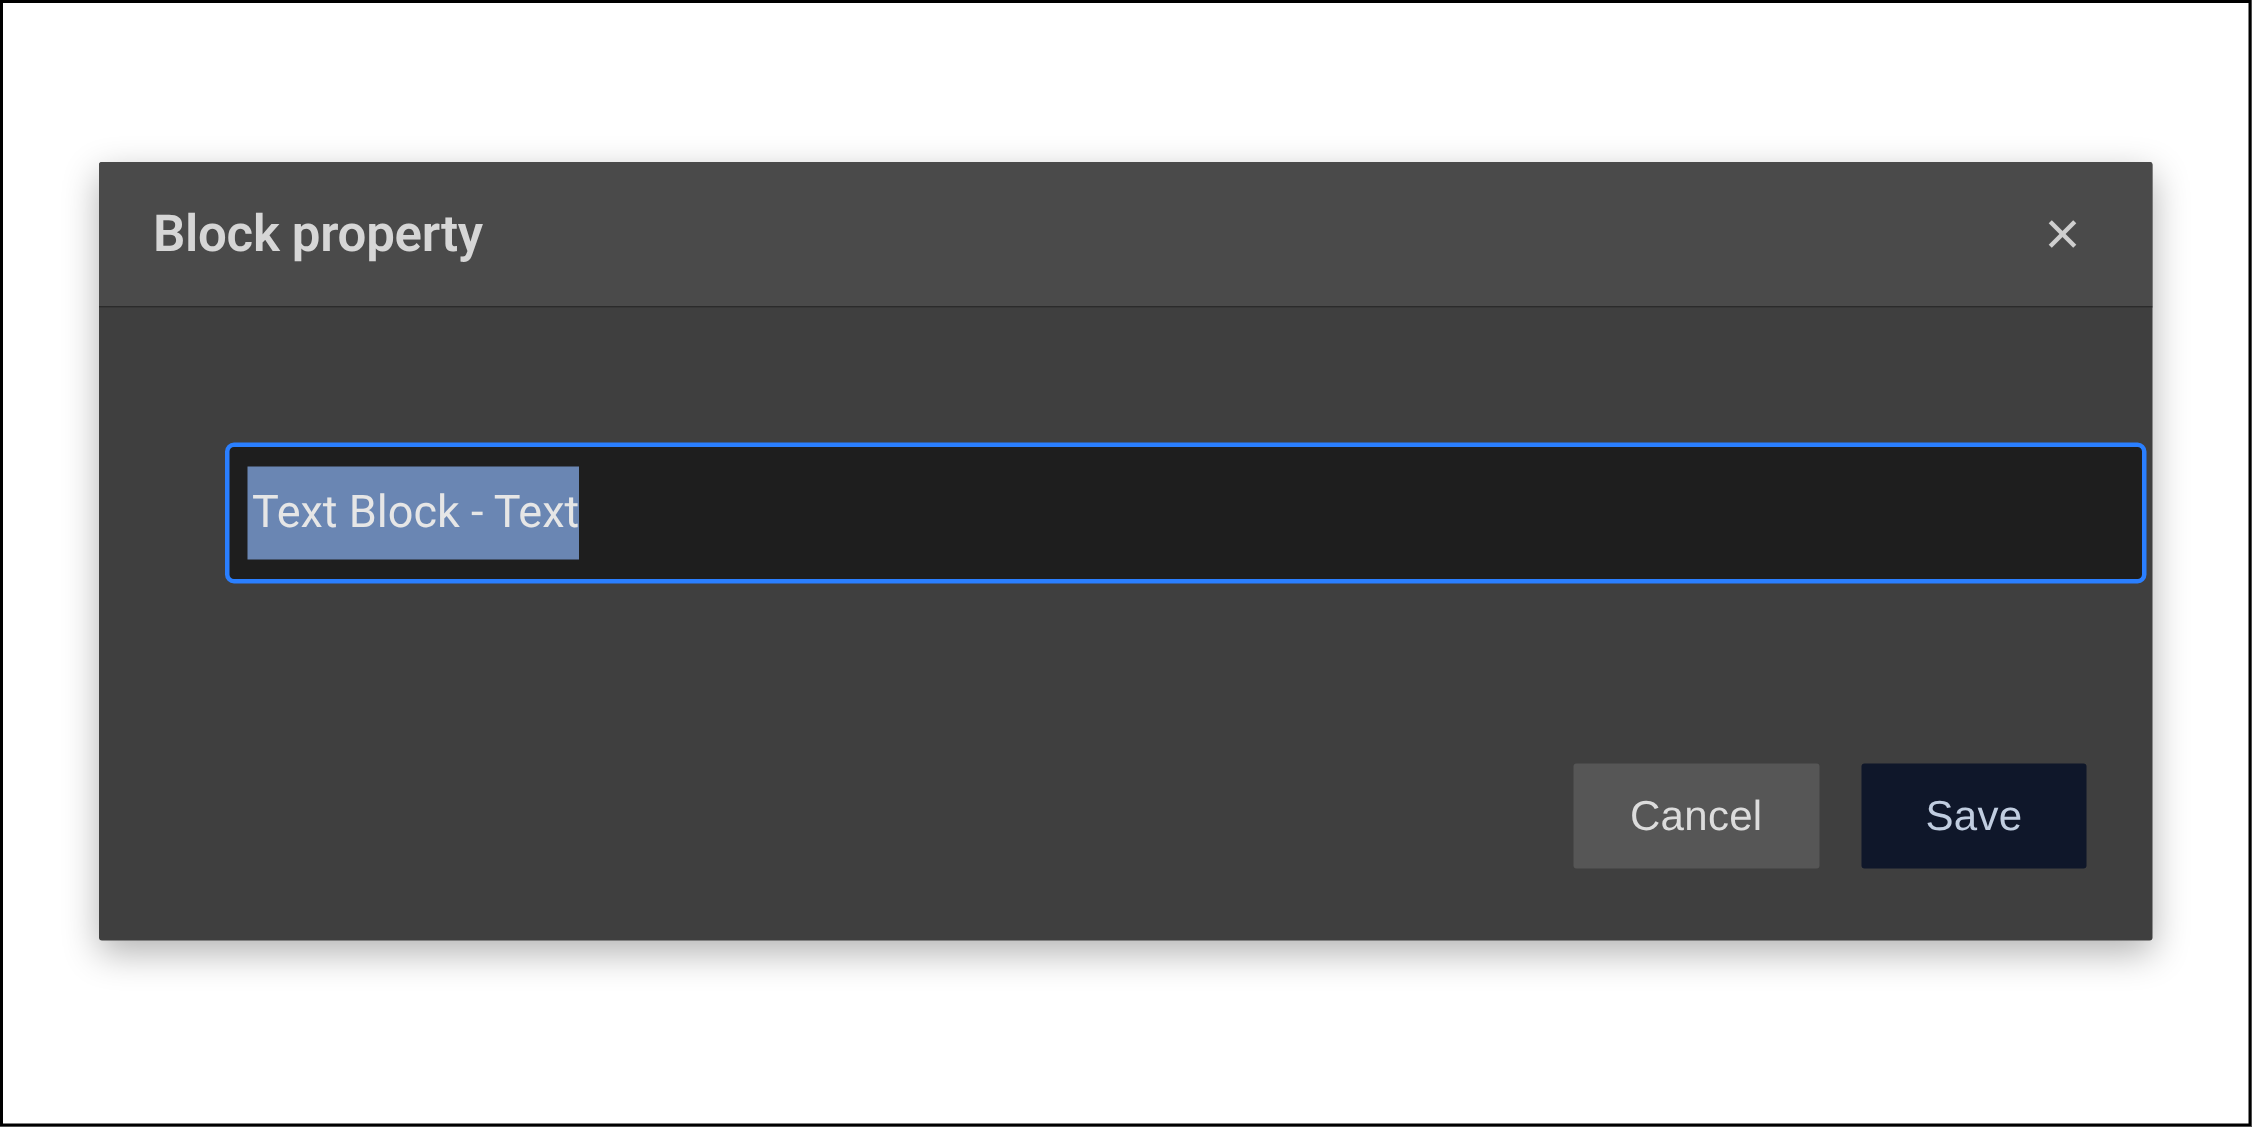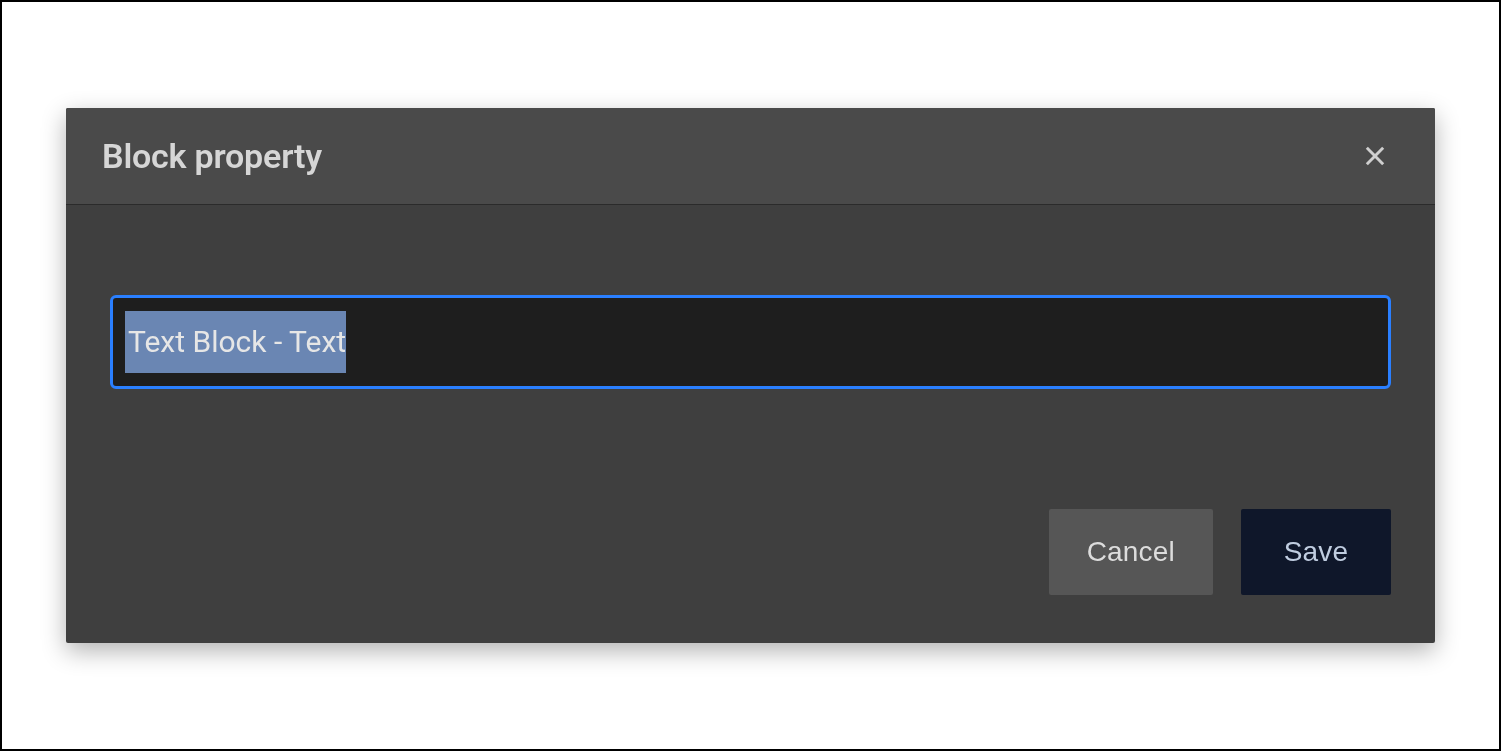--- a/index.html
+++ b/index.html
@@ -61,20 +61,21 @@
     .input-wrap {
       position: relative;
       width: 100%;
       height: 94px;
       border: 3px solid #2a7fff;
       border-radius: 6px;
       background: #1e1e1e;
       display: flex;
       align-items: center;
       padding: 0 12px;
+      margin-left: 40px;
     }
     .input-selection {
       display: inline-block;
       background: #6a86b3;
       color: #e6e6e6;
       font-size: 30px;
       font-weight: 400;
       padding: 16px 0 16px 3px;
       line-height: 1.0;
       white-space: nowrap;
@@ -82,21 +83,21 @@
     .dialog-footer {
       display: flex;
       justify-content: flex-end;
       gap: 28px;
       padding: 80px 44px 48px 44px;
     }
     .btn {
       border: none;
       font-size: 28px;
       font-weight: 400;
-      height: 86px;
+      height: 70px;
       padding: 0 38px;
       border-radius: 2px;
       cursor: pointer;
       display: flex;
       align-items: center;
       justify-content: center;
       letter-spacing: 0.2px;
     }
     .btn-cancel {
       background: #565656;

